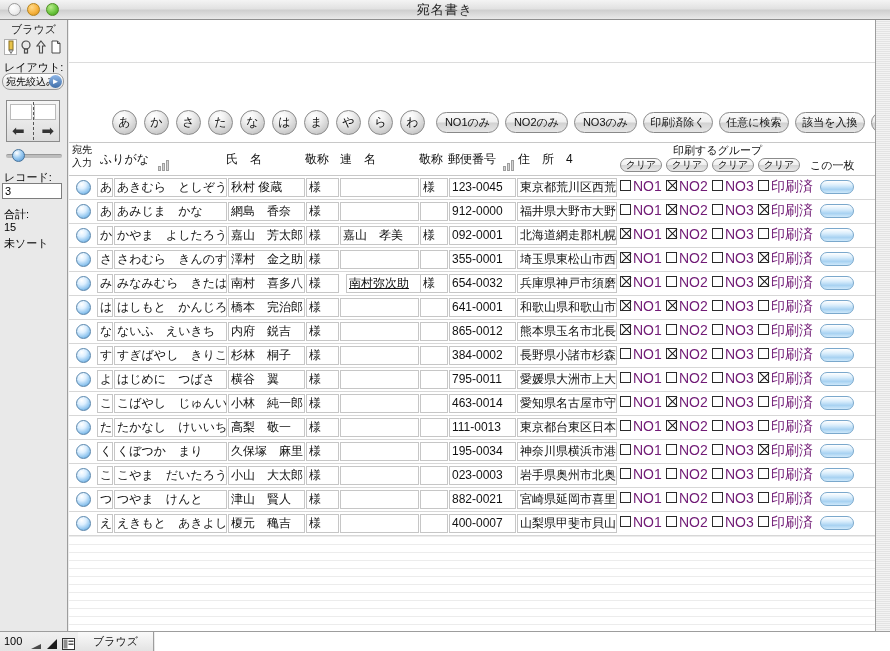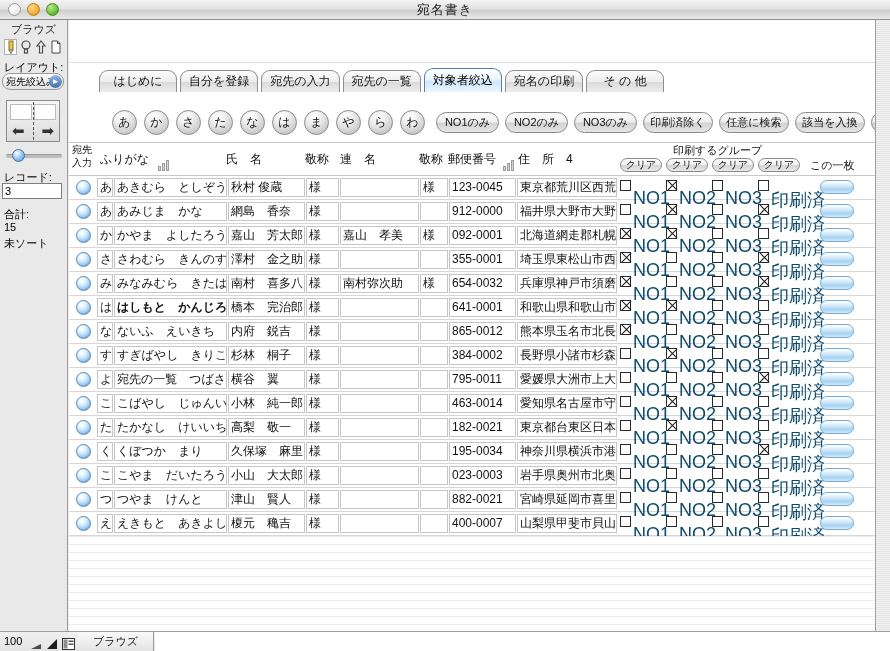--- a/index.html
+++ b/index.html
@@ -174,21 +174,21 @@
   }
   .cb{
     position:absolute;top:4px;width:11px;height:11px;background:#fff;
     border:1px solid #2b2b2b;box-sizing:border-box;
   }
   .cb.on::before,.cb.on::after{
     content:"";position:absolute;left:-1px;top:4px;width:13px;height:1px;background:#1b1b1b;
   }
   .cb.on::before{transform:rotate(45deg);}
   .cb.on::after{transform:rotate(-45deg);}
-  .cbl{position:absolute;top:12px;font-size:18px;color:#0c4a6e;}
+  .cbl{position:absolute;top:2px;font-size:14px;color:#701a75;}
   .koreichi{
     position:absolute;top:4px;width:34px;height:14px;border-radius:7px;
     background:linear-gradient(to bottom,#ffffff 0%,#dbeefc 35%,#a8d2f2 70%,#cfe9fb 100%);
     border:1px solid #7aa8cc;box-sizing:border-box;
   }
   .body-fill{position:absolute;left:0;width:806px;background:#ffffff;}
   .strip{position:absolute;left:0;width:806px;height:1px;background:#ececec;}
 
   
   .vscroll{
@@ -263,29 +263,20 @@
     <div class="rec-box">3</div>
     <div class="sb-label tot-lbl">合計:</div>
     <div class="sb-label tot-val">15</div>
     <div class="sb-label sort-lbl">未ソート</div>
   </div>
 
   <div class="content">
 
     <div class="hline" style="top:42px"></div>
 
-    <div class="tabs">
-      <div class="tab">はじめに</div>
-      <div class="tab">自分を登録</div>
-      <div class="tab">宛先の入力</div>
-      <div class="tab">宛先の一覧</div>
-      <div class="tab active">対象者絞込</div>
-      <div class="tab">宛名の印刷</div>
-      <div class="tab">そ の 他</div>
-    </div>
 
 
     <div class="btnrow">
       <div class="kana" style="left:43px">あ</div>
       <div class="kana" style="left:75px">か</div>
       <div class="kana" style="left:107px">さ</div>
       <div class="kana" style="left:139px">た</div>
       <div class="kana" style="left:171px">な</div>
       <div class="kana" style="left:203px">は</div>
       <div class="kana" style="left:235px">ま</div>
@@ -418,38 +409,38 @@
             <div class="cb on" style="left: 689px;"></div>
             <div class="cbl" style="left: 702px;">印刷済</div>
             <div class="koreichi" style="left: 751px;"></div>
           </div>
           <div class="row">
             <div class="bullet"></div>
             <div class="cell" style="left: 28px; width: 16px;">み</div>
             <div class="cell" style="left: 45px; width: 113px;">みなみむら　きたは</div>
             <div class="cell" style="left: 159px; width: 77px;">南村　喜多八</div>
             <div class="cell" style="left: 237px; width: 33px;">様</div>
-            <div class="cell" style="left: 271px; width: 79px;">南村弥次助</div>
+            <div class="cell" style="left: 277px; width: 79px; text-decoration: underline;">南村弥次助</div>
             <div class="cell" style="left: 351px; width: 28px;">様</div>
             <div class="cell" style="left: 380px; width: 67px;">654-0032</div>
             <div class="cell" style="left: 448px; width: 100px;">兵庫県神戸市須磨区北</div>
             <div class="cb on" style="left: 551px;"></div>
             <div class="cbl" style="left: 564px;">NO1</div>
             <div class="cb" style="left: 597px;"></div>
             <div class="cbl" style="left: 610px;">NO2</div>
             <div class="cb" style="left: 643px;"></div>
             <div class="cbl" style="left: 656px;">NO3</div>
             <div class="cb on" style="left: 689px;"></div>
             <div class="cbl" style="left: 702px;">印刷済</div>
             <div class="koreichi" style="left: 751px;"></div>
           </div>
           <div class="row">
             <div class="bullet"></div>
             <div class="cell" style="left: 28px; width: 16px;">は</div>
-            <div class="cell" style="left: 45px; width: 113px; font-weight: bold;">はしもと　かんじろ</div>
+            <div class="cell" style="left: 45px; width: 113px;">はしもと　かんじろ</div>
             <div class="cell" style="left: 159px; width: 77px;">橋本　完治郎</div>
             <div class="cell" style="left: 237px; width: 33px;">様</div>
             <div class="cell" style="left: 271px; width: 79px;"></div>
             <div class="cell" style="left: 351px; width: 28px;"></div>
             <div class="cell" style="left: 380px; width: 67px;">641-0001</div>
             <div class="cell" style="left: 448px; width: 100px;">和歌山県和歌山市東和</div>
             <div class="cb on" style="left: 551px;"></div>
             <div class="cbl" style="left: 564px;">NO1</div>
             <div class="cb on" style="left: 597px;"></div>
             <div class="cbl" style="left: 610px;">NO2</div>
@@ -495,21 +486,21 @@
             <div class="cbl" style="left: 610px;">NO2</div>
             <div class="cb" style="left: 643px;"></div>
             <div class="cbl" style="left: 656px;">NO3</div>
             <div class="cb" style="left: 689px;"></div>
             <div class="cbl" style="left: 702px;">印刷済</div>
             <div class="koreichi" style="left: 751px;"></div>
           </div>
           <div class="row">
             <div class="bullet"></div>
             <div class="cell" style="left: 28px; width: 16px;">よ</div>
-            <div class="cell" style="left: 45px; width: 113px;">宛先の一覧　つばさ</div>
+            <div class="cell" style="left: 45px; width: 113px;">はじめに　つばさ</div>
             <div class="cell" style="left: 159px; width: 77px;">横谷　翼</div>
             <div class="cell" style="left: 237px; width: 33px;">様</div>
             <div class="cell" style="left: 271px; width: 79px;"></div>
             <div class="cell" style="left: 351px; width: 28px;"></div>
             <div class="cell" style="left: 380px; width: 67px;">795-0011</div>
             <div class="cell" style="left: 448px; width: 100px;">愛媛県大洲市上大洲中</div>
             <div class="cb" style="left: 551px;"></div>
             <div class="cbl" style="left: 564px;">NO1</div>
             <div class="cb" style="left: 597px;"></div>
             <div class="cbl" style="left: 610px;">NO2</div>
@@ -540,21 +531,21 @@
             <div class="koreichi" style="left: 751px;"></div>
           </div>
           <div class="row">
             <div class="bullet"></div>
             <div class="cell" style="left: 28px; width: 16px;">た</div>
             <div class="cell" style="left: 45px; width: 113px;">たかなし　けいいち</div>
             <div class="cell" style="left: 159px; width: 77px;">高梨　敬一</div>
             <div class="cell" style="left: 237px; width: 33px;">様</div>
             <div class="cell" style="left: 271px; width: 79px;"></div>
             <div class="cell" style="left: 351px; width: 28px;"></div>
-            <div class="cell" style="left: 380px; width: 67px;">182-0021</div>
+            <div class="cell" style="left: 380px; width: 67px;">111-0013</div>
             <div class="cell" style="left: 448px; width: 100px;">東京都台東区日本堤8</div>
             <div class="cb" style="left: 551px;"></div>
             <div class="cbl" style="left: 564px;">NO1</div>
             <div class="cb on" style="left: 597px;"></div>
             <div class="cbl" style="left: 610px;">NO2</div>
             <div class="cb" style="left: 643px;"></div>
             <div class="cbl" style="left: 656px;">NO3</div>
             <div class="cb" style="left: 689px;"></div>
             <div class="cbl" style="left: 702px;">印刷済</div>
             <div class="koreichi" style="left: 751px;"></div>

